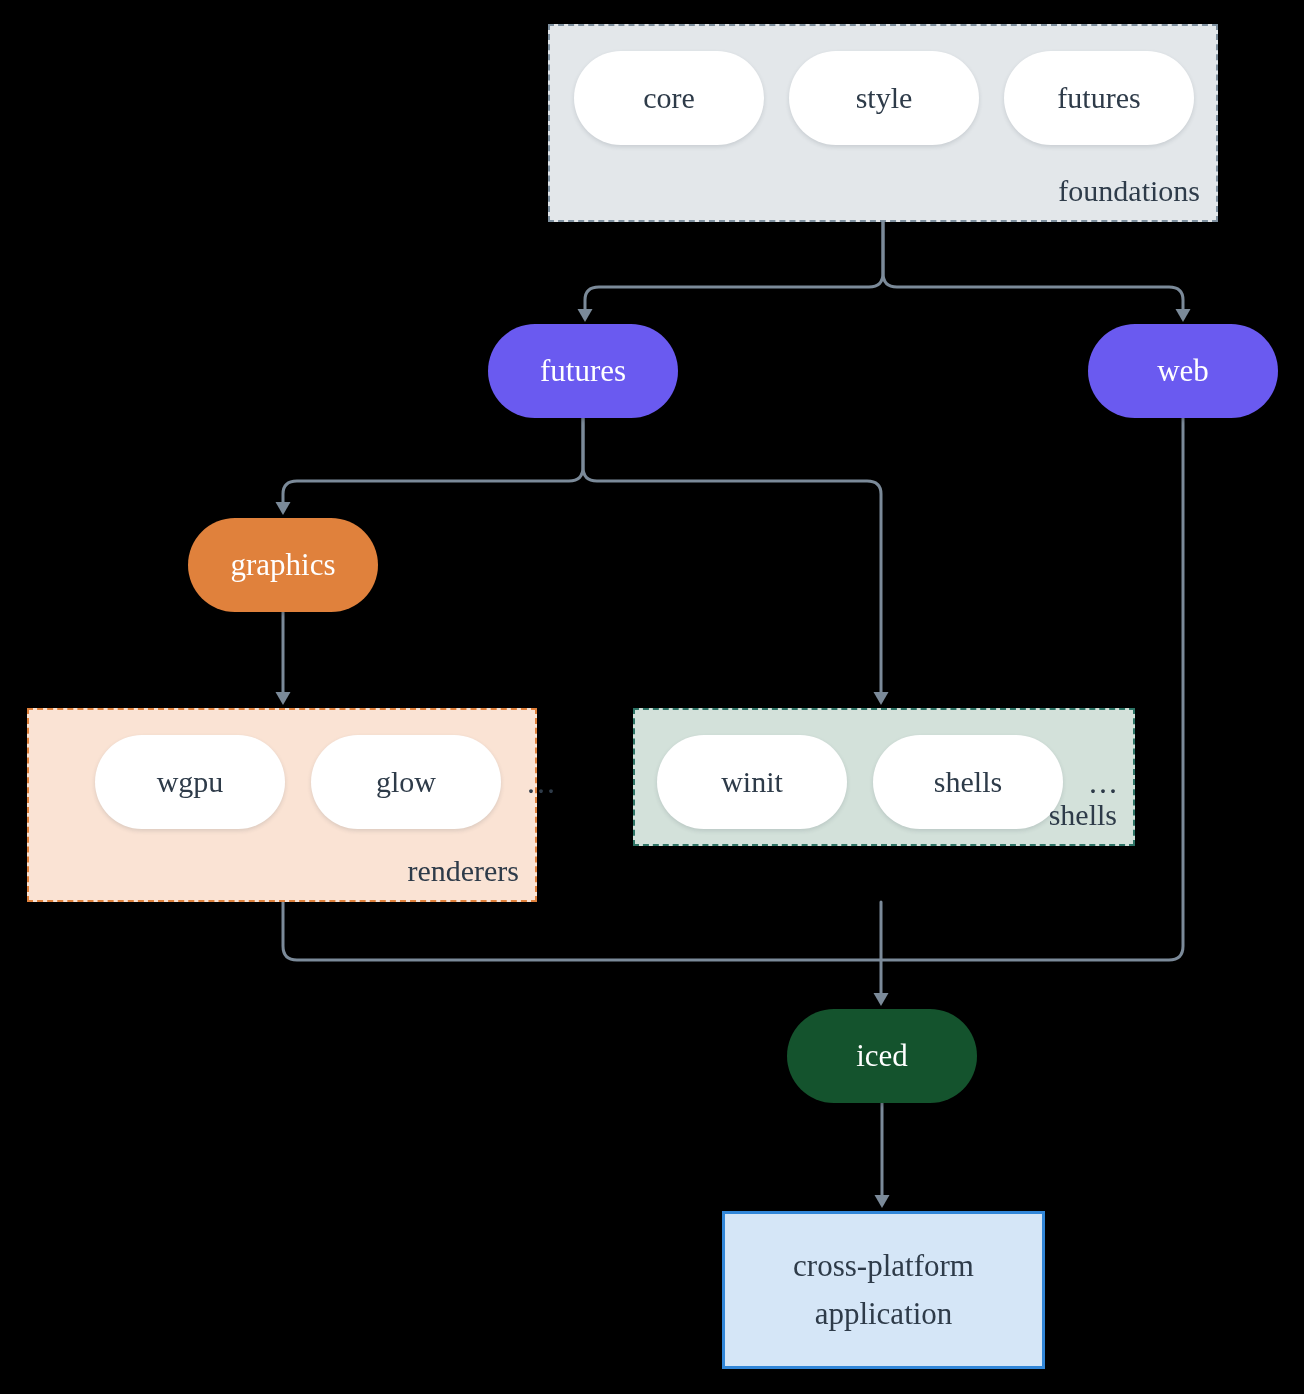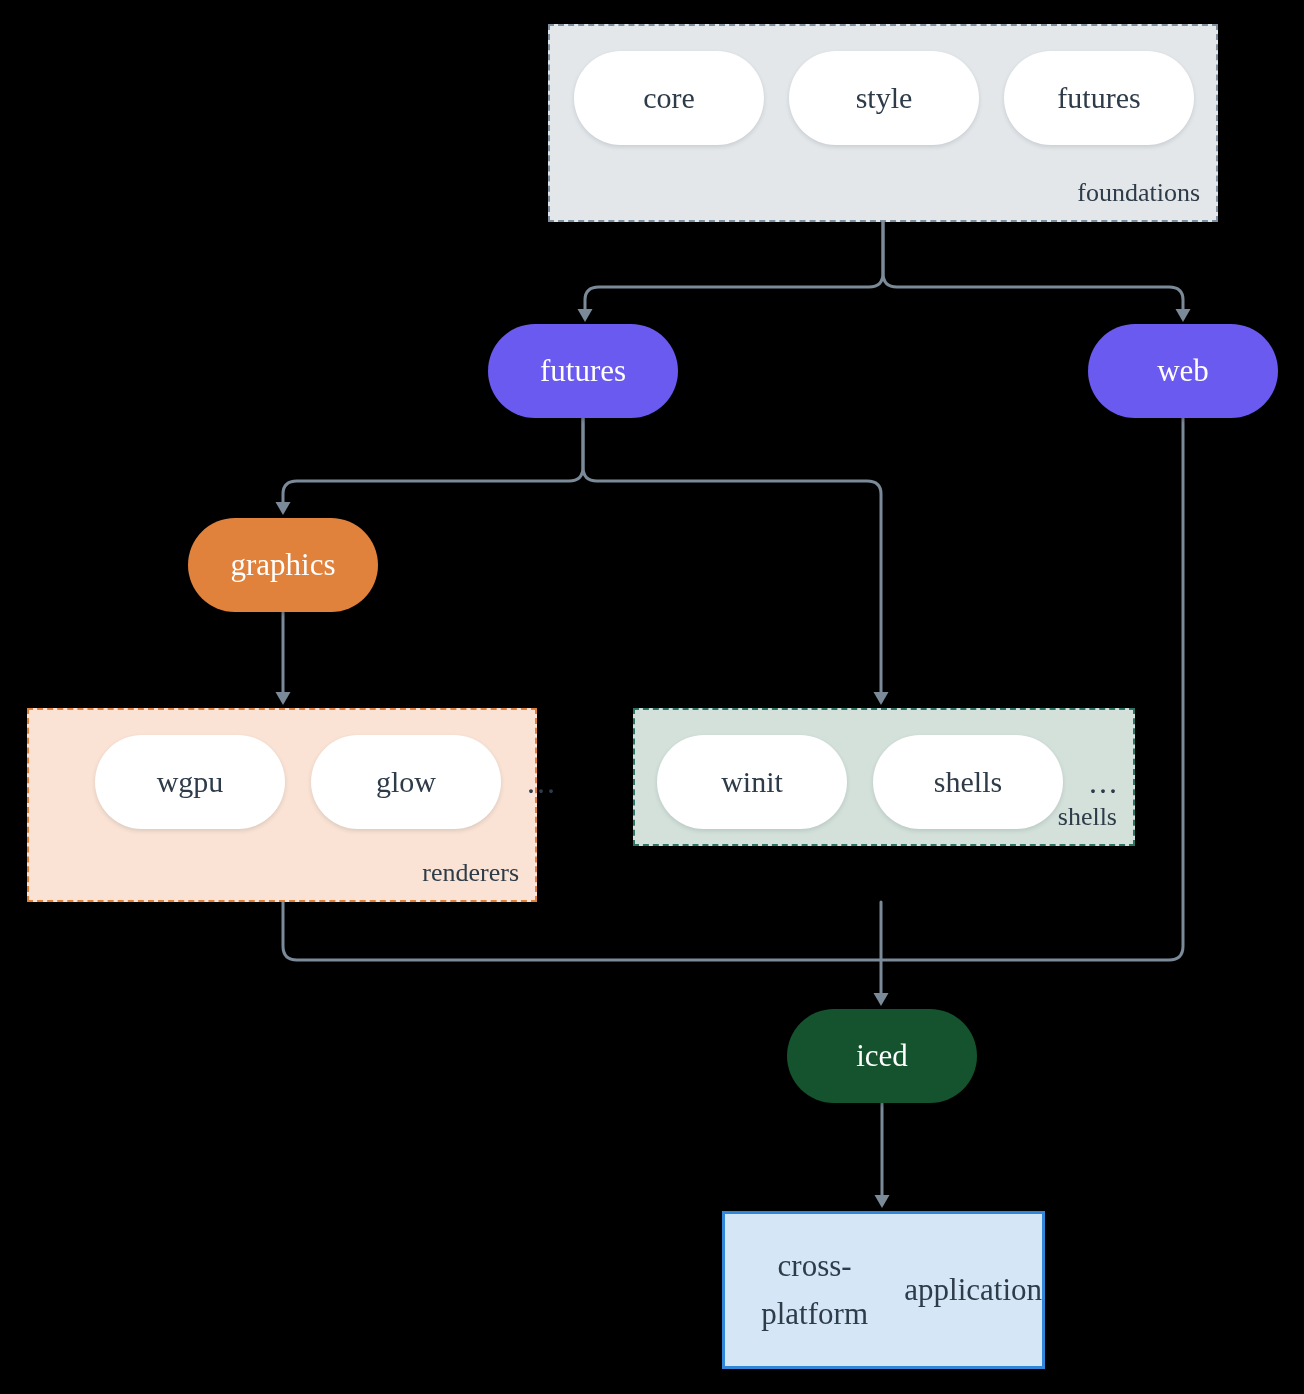--- a/index.html
+++ b/index.html
@@ -74,21 +74,21 @@
     color: #2e3b49;
     font-size: 32px;
     letter-spacing: 2px;
     line-height: 94px;
     flex: 0 0 auto;
   }
   .group-label {
     position: absolute;
     right: 16px;
     bottom: 12px;
-    font-size: 26px;
+    font-size: 30px;
     color: #2e3b49;
   }
 
   .node {
     position: absolute;
     width: 190px;
     height: 94px;
     border-radius: 47px;
     display: flex;
     align-items: center;
@@ -103,21 +103,21 @@
   .node-iced     { left: 787px;  top: 1009px; background: #14532d; }
 
   .app-box {
     position: absolute;
     left: 722px; top: 1211px;
     width: 323px; height: 158px;
     box-sizing: border-box;
     background: #d5e6f7;
     border: 3px solid #3186d8;
     display: flex;
-    flex-direction: row;
+    flex-direction: column;
     align-items: center;
     justify-content: center;
     font-size: 31px;
     line-height: 48px;
     color: #2e3b49;
     text-align: center;
   }
 </style>
 </head>
 <body>

